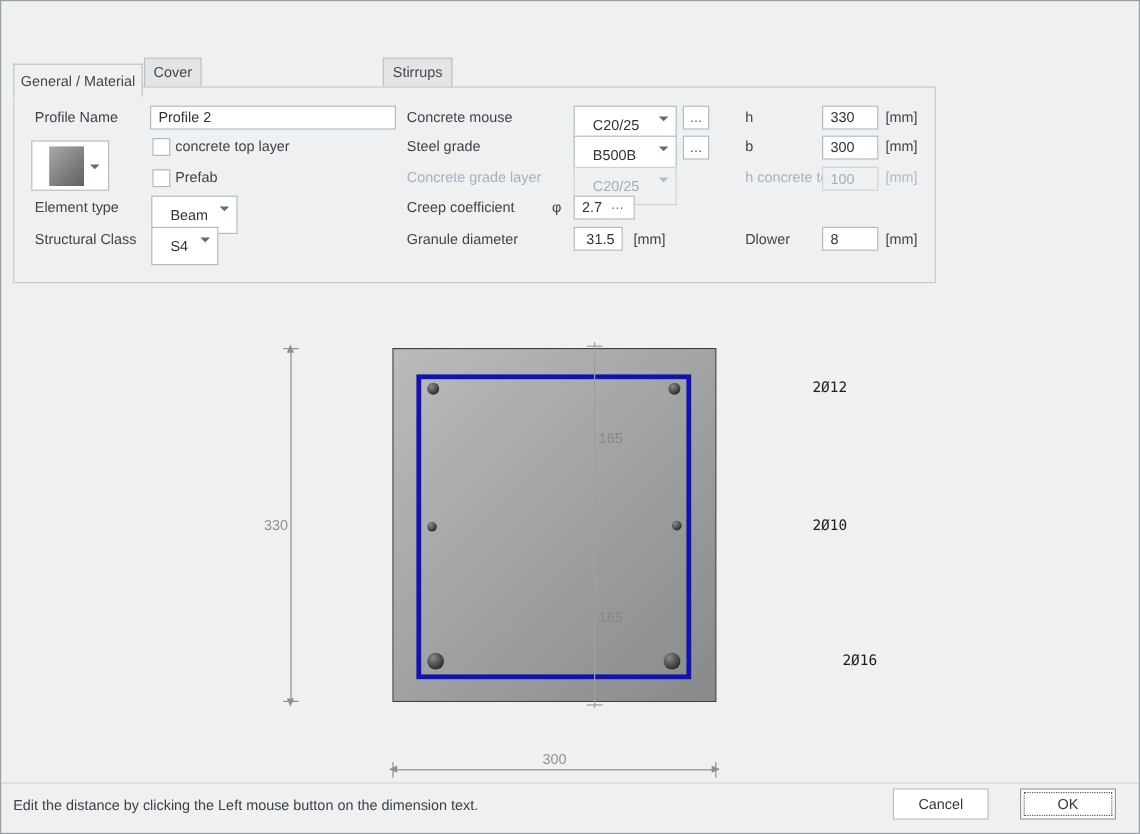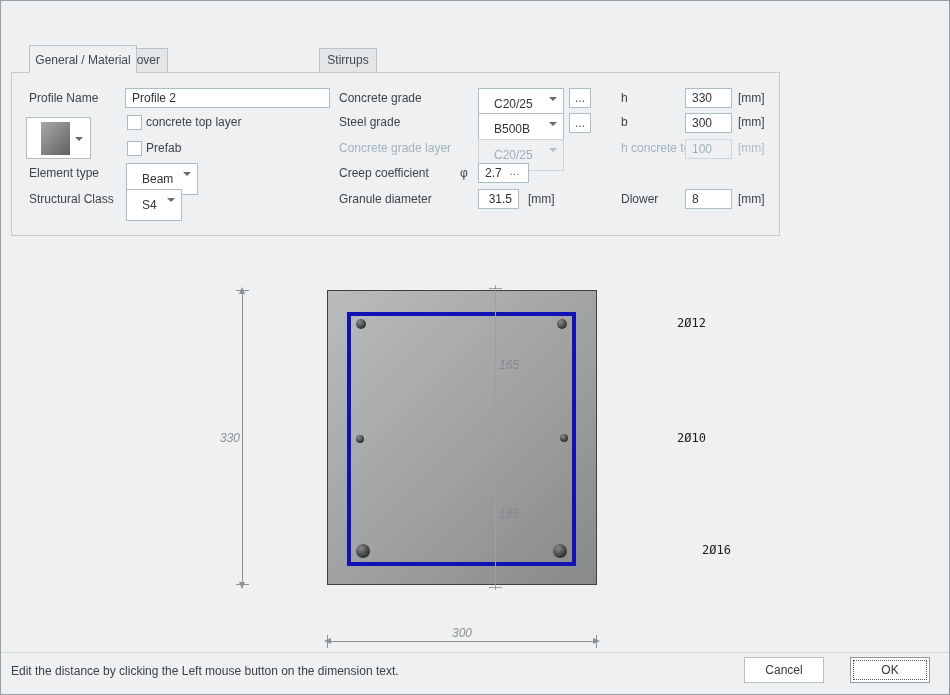--- a/index.html
+++ b/index.html
@@ -37,40 +37,40 @@
   .swatch .grad{position:absolute;left:14px;top:4px;width:29px;height:33px;background:linear-gradient(135deg,#a9a9a9,#606060);}
   .swatch .arr{position:absolute;right:7px;top:19px;width:0;height:0;
     border-left:4px solid transparent;border-right:4px solid transparent;border-top:4px solid #5f6d77;}
   
   .section{position:absolute;left:326px;top:289px;width:270px;height:295px;box-sizing:border-box;
     background:linear-gradient(135deg,#babbbd 0%,#a4a5a7 45%,#88898b 100%);border:1px solid #3f3f41;}
   .stirrup{position:absolute;left:346px;top:311px;width:229px;height:254px;box-sizing:border-box;border:4px solid #1212b4;}
   .dot{position:absolute;border-radius:50%;background:radial-gradient(circle at 35% 30%,#8a8a8a,#2c2c2c 75%);}
   .cline{position:absolute;background:#9aa0a3;}
   .dimline{position:absolute;background:#8b9194;}
-  .dimtext{position:absolute;color:#8d9296;font-size:12px;white-space:nowrap;font-style:italic;}
+  .dimtext{position:absolute;color:#8d9296;font-size:12px;white-space:nowrap;}
   .bar-label{position:absolute;font-family:"DejaVu Sans Mono",monospace;font-size:12px;color:#1c1c1c;white-space:nowrap;}
   .arr-up{position:absolute;width:0;height:0;border-left:3px solid transparent;border-right:3px solid transparent;border-bottom:7px solid #8b9194;}
   .arr-down{position:absolute;width:0;height:0;border-left:3px solid transparent;border-right:3px solid transparent;border-top:7px solid #8b9194;}
   .arr-left{position:absolute;width:0;height:0;border-top:3px solid transparent;border-bottom:3px solid transparent;border-right:7px solid #8b9194;}
   .arr-right{position:absolute;width:0;height:0;border-top:3px solid transparent;border-bottom:3px solid transparent;border-left:7px solid #8b9194;}
   
   .divider{position:absolute;left:0;top:651px;width:100%;height:1px;background:#d3d6d8;}
   .status{position:absolute;left:10px;top:663px;color:#3c4146;}
   .btn{position:absolute;box-sizing:border-box;width:80px;height:26px;background:#fff;border:1px solid #b4bfc6;
     font-family:"Liberation Sans",sans-serif;font-size:12px;color:#33383c;text-align:center;line-height:24px;padding:0;}
   .btn.ok{border-color:#8f9aa2;outline:1px dotted #5a5a5a;outline-offset:-4px;}
 </style>
 </head>
 <body>
 
 <div class="dialog">
 
 
-  <div class="tab active" style="left:28px;width:108px;">
+  <div class="tab active" style="left:10px;width:108px;margin-top:8px;">
     <span>General / Material</span>
   </div>
   <div class="tab" style="left:119px;width:48px;">
     <span>Cover</span>
   </div>
   <div class="tab" style="left:318px;width:58px;">
     <span>Stirrups</span>
   </div>
 
   <div class="groupbox"></div>
@@ -94,21 +94,21 @@
     <span>Beam</span>
     <span class="arr"></span>
   </div>
 
   <div class="lbl" style="left:28px;top:191px;">Structural Class</div>
   <div class="combo" style="left:125px;top:188px;width:56px;">
     <span>S4</span>
     <span class="arr"></span>
   </div>
 
-  <div class="lbl" style="left:338px;top:90px;">Concrete grade</div>
+  <div class="lbl" style="left:338px;top:90px;">Concrete mouse</div>
   <div class="combo" style="left:477px;top:87px;width:86px;">
     <span>C20/25</span>
     <span class="arr"></span>
   </div>
   <button class="more" style="left:568px;top:87px;">...</button>
 
   <div class="lbl" style="left:338px;top:114px;">Steel grade</div>
   <div class="combo" style="left:477px;top:112px;width:86px;">
     <span>B500B</span>
     <span class="arr"></span>

